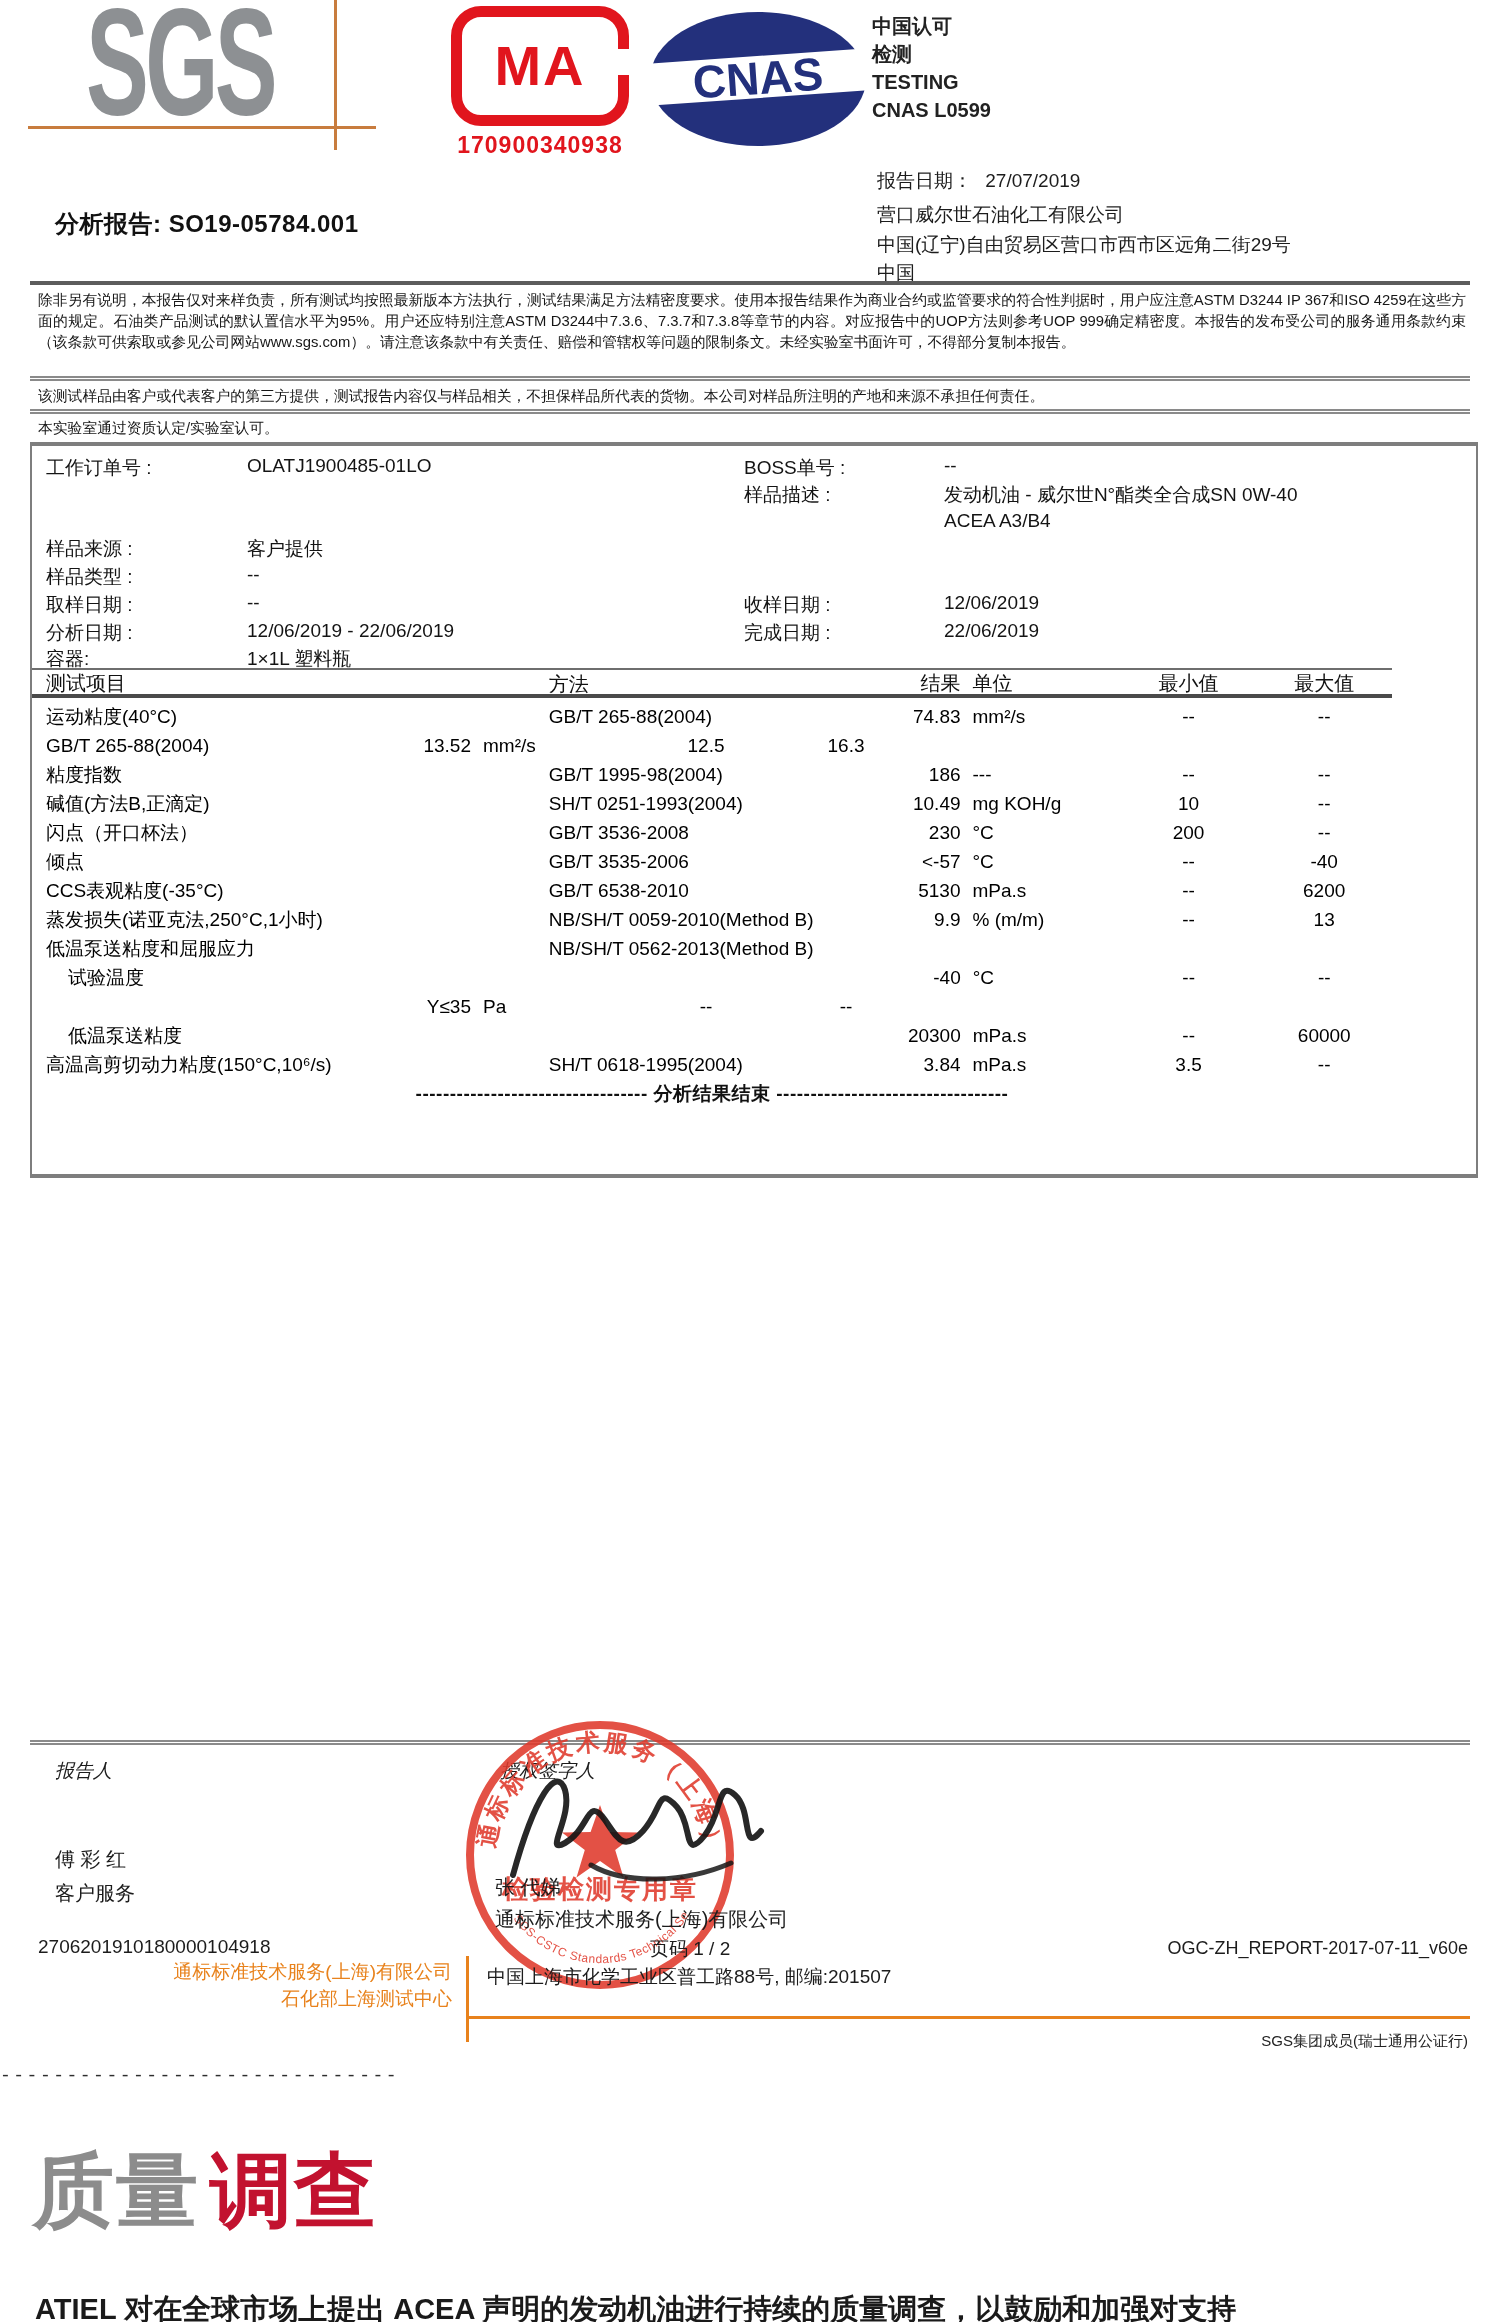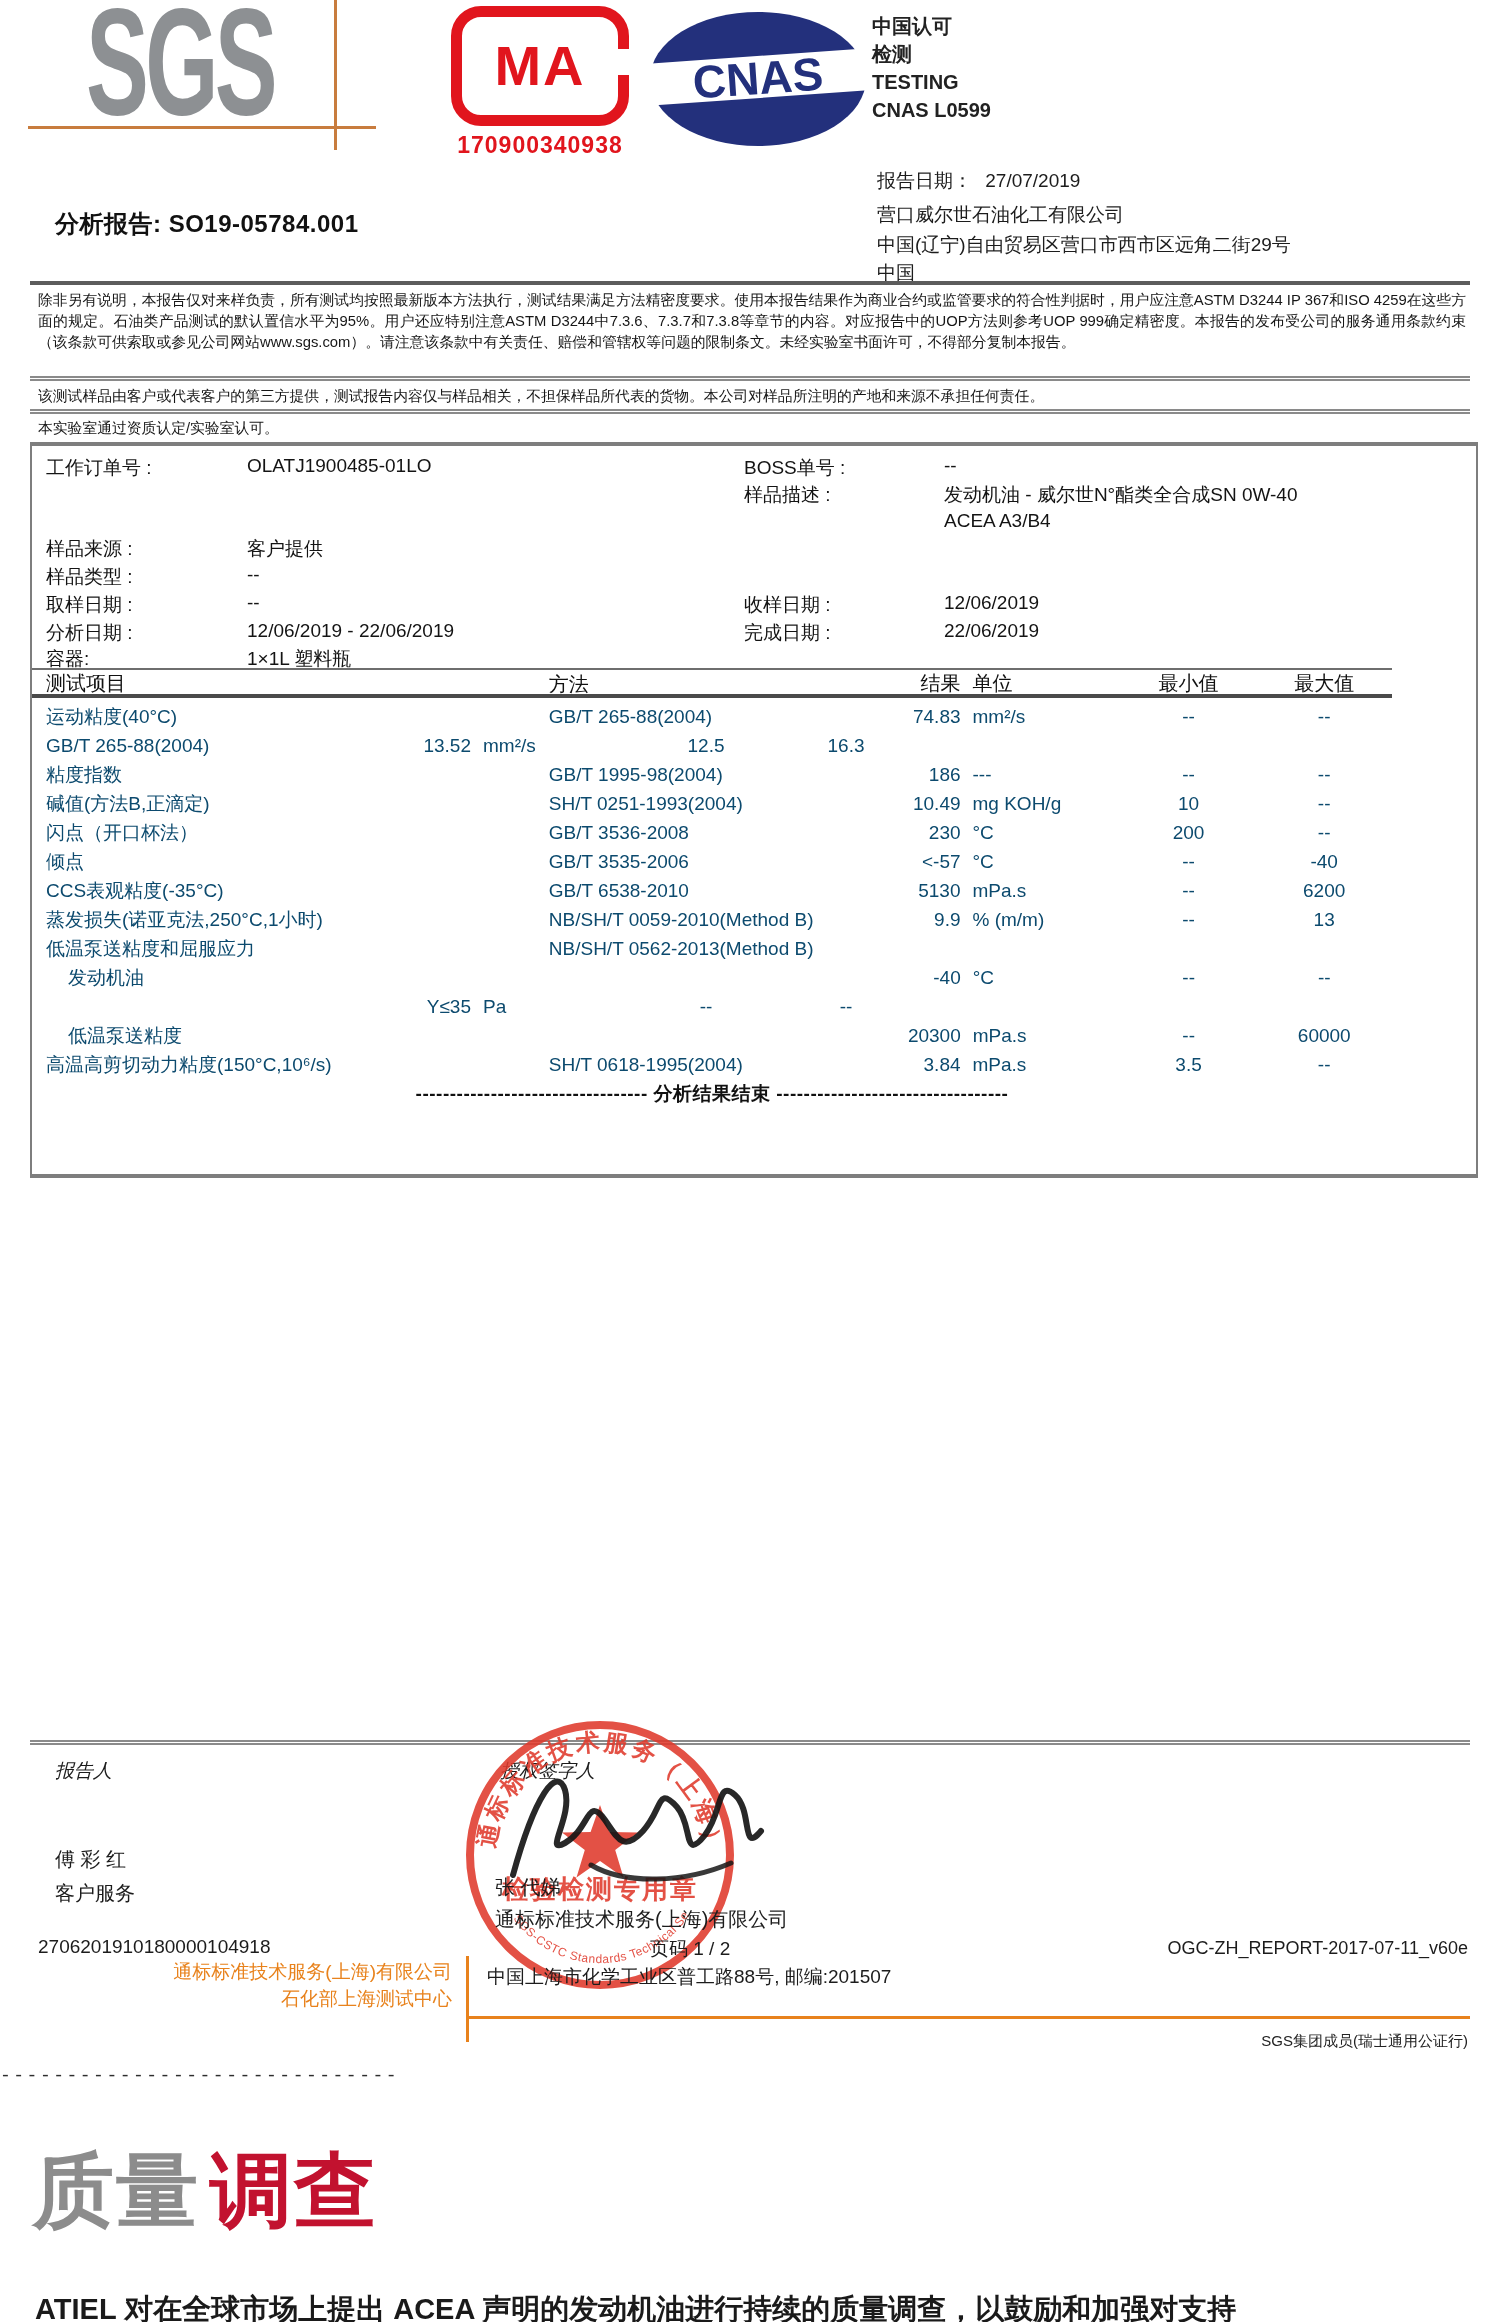--- a/index.html
+++ b/index.html
@@ -49,21 +49,21 @@
   .main-box {
     position:absolute; left:30px; top:442px; width:1448px; height:736px;
     border:2px solid #7e7e7e; border-top-width:4px; border-bottom-width:4px;
     background:#fff;
   }
   .fld { position:absolute; font-size:19px; color:#141414; white-space:nowrap; }
 
   .rtable { position:absolute; left:0; top:222px; width:1360px; }
   .thead, .trow { display:flex; align-items:flex-start; padding-left:14px; }
   .thead { border-top:2px solid #6e6e6e; border-bottom:4px solid #4a4a4a; height:30px; line-height:26px; font-size:20px; color:#111; }
-  .trow { min-height:29px; line-height:29px; font-size:19px; color:#0c4a6e; }
+  .trow { min-height:29px; line-height:29px; font-size:19px; color:#000000; }
   .tbody { padding-top:4px; }
   .c-item { width:519px; }
   .c-item.indent { padding-left:22px; }
   .c-method { width:285px; line-height:29px; }
   .c-result { width:140px; text-align:right; }
   .c-unit { width:165px; padding-left:12px; }
   .c-min { width:140px; text-align:center; }
   .c-max { width:140px; text-align:center; }
   .end-note { text-align:center; font-size:19px; font-weight:bold; color:#111; margin-top:2px; letter-spacing:0.5px; }
 
@@ -240,21 +240,21 @@
           <div class="trow">
             <div class="c-item">低温泵送粘度和屈服应力</div>
             <div class="c-method">NB/SH/T 0562-2013(Method B)</div>
             <div class="c-result"></div>
             <div class="c-unit"></div>
             <div class="c-min"></div>
             <div class="c-max"></div>
           </div>
 
           <div class="trow">
-            <div class="c-item indent">发动机油</div>
+            <div class="c-item indent">试验温度</div>
             <div class="c-method"></div>
             <div class="c-result">-40</div>
             <div class="c-unit">°C</div>
             <div class="c-min">--</div>
             <div class="c-max">--</div>
           </div>
 
           <div class="trow">
             <div class="c-method"></div>
             <div class="c-result">Y≤35</div>

